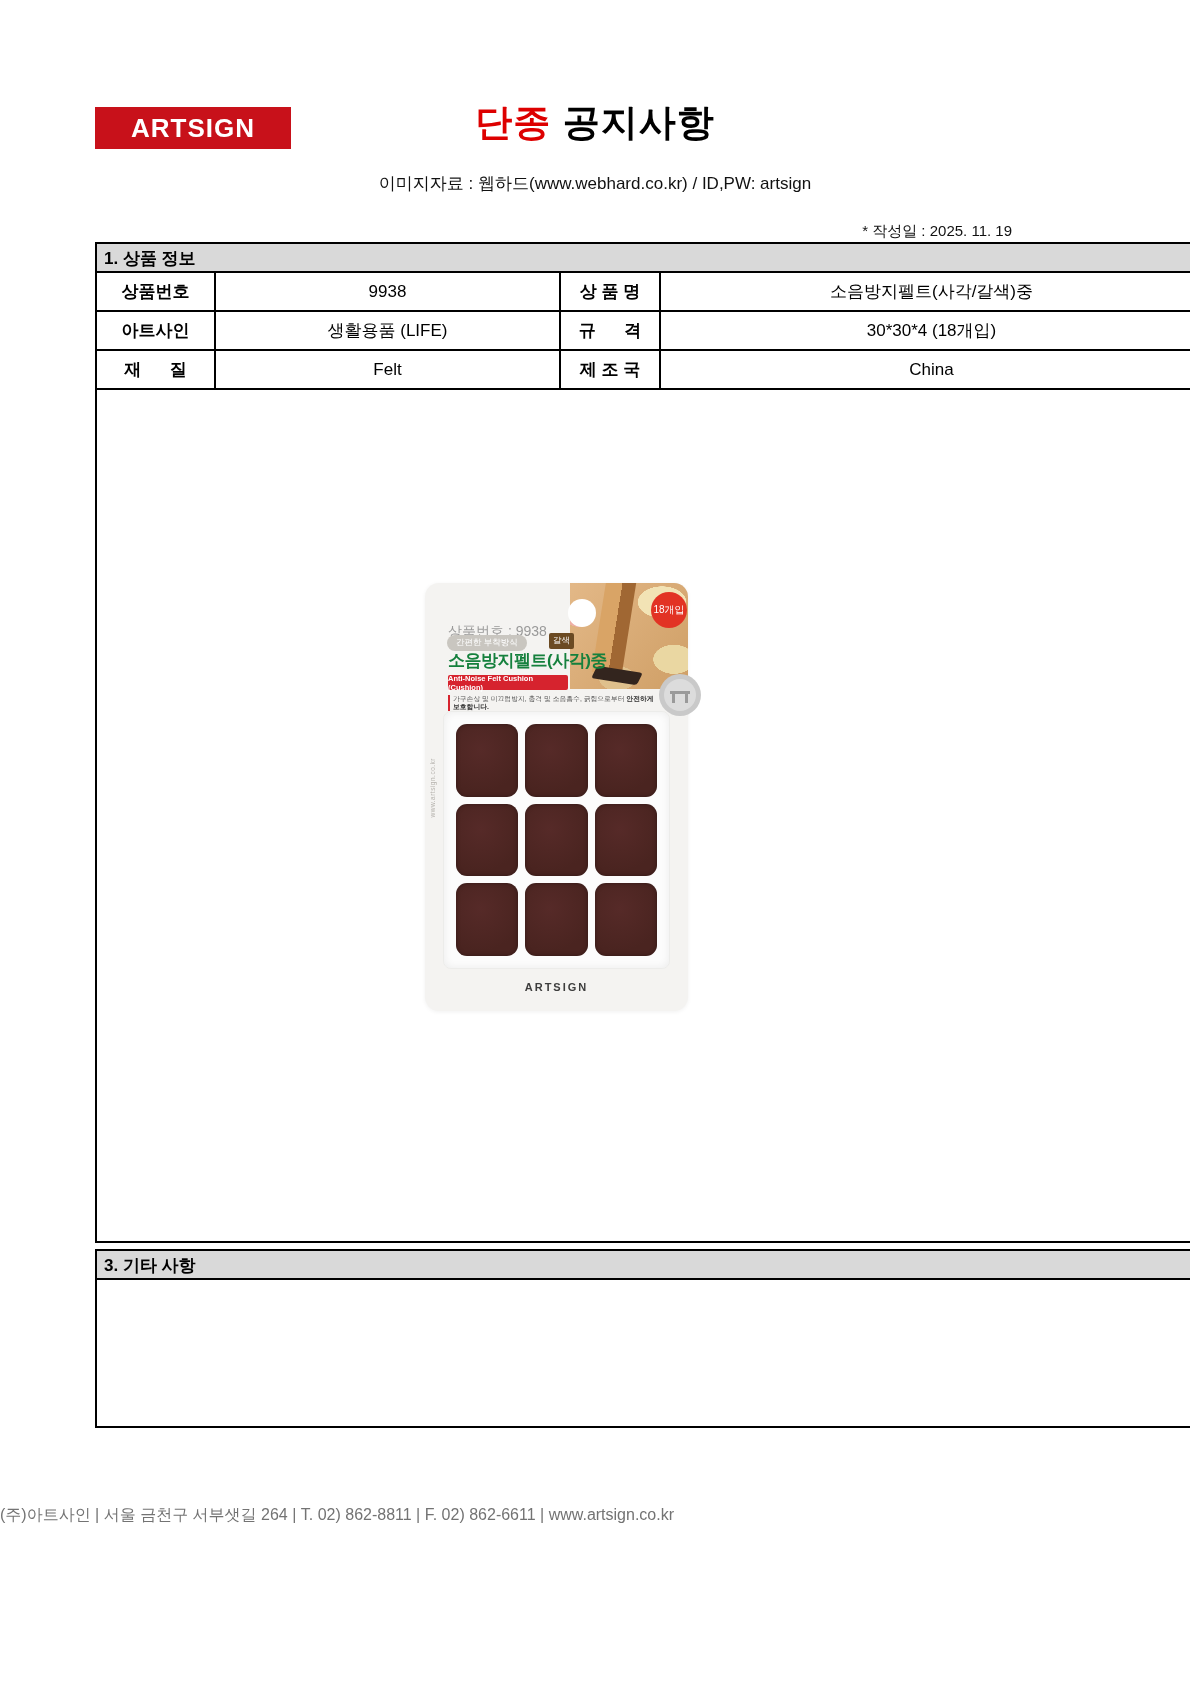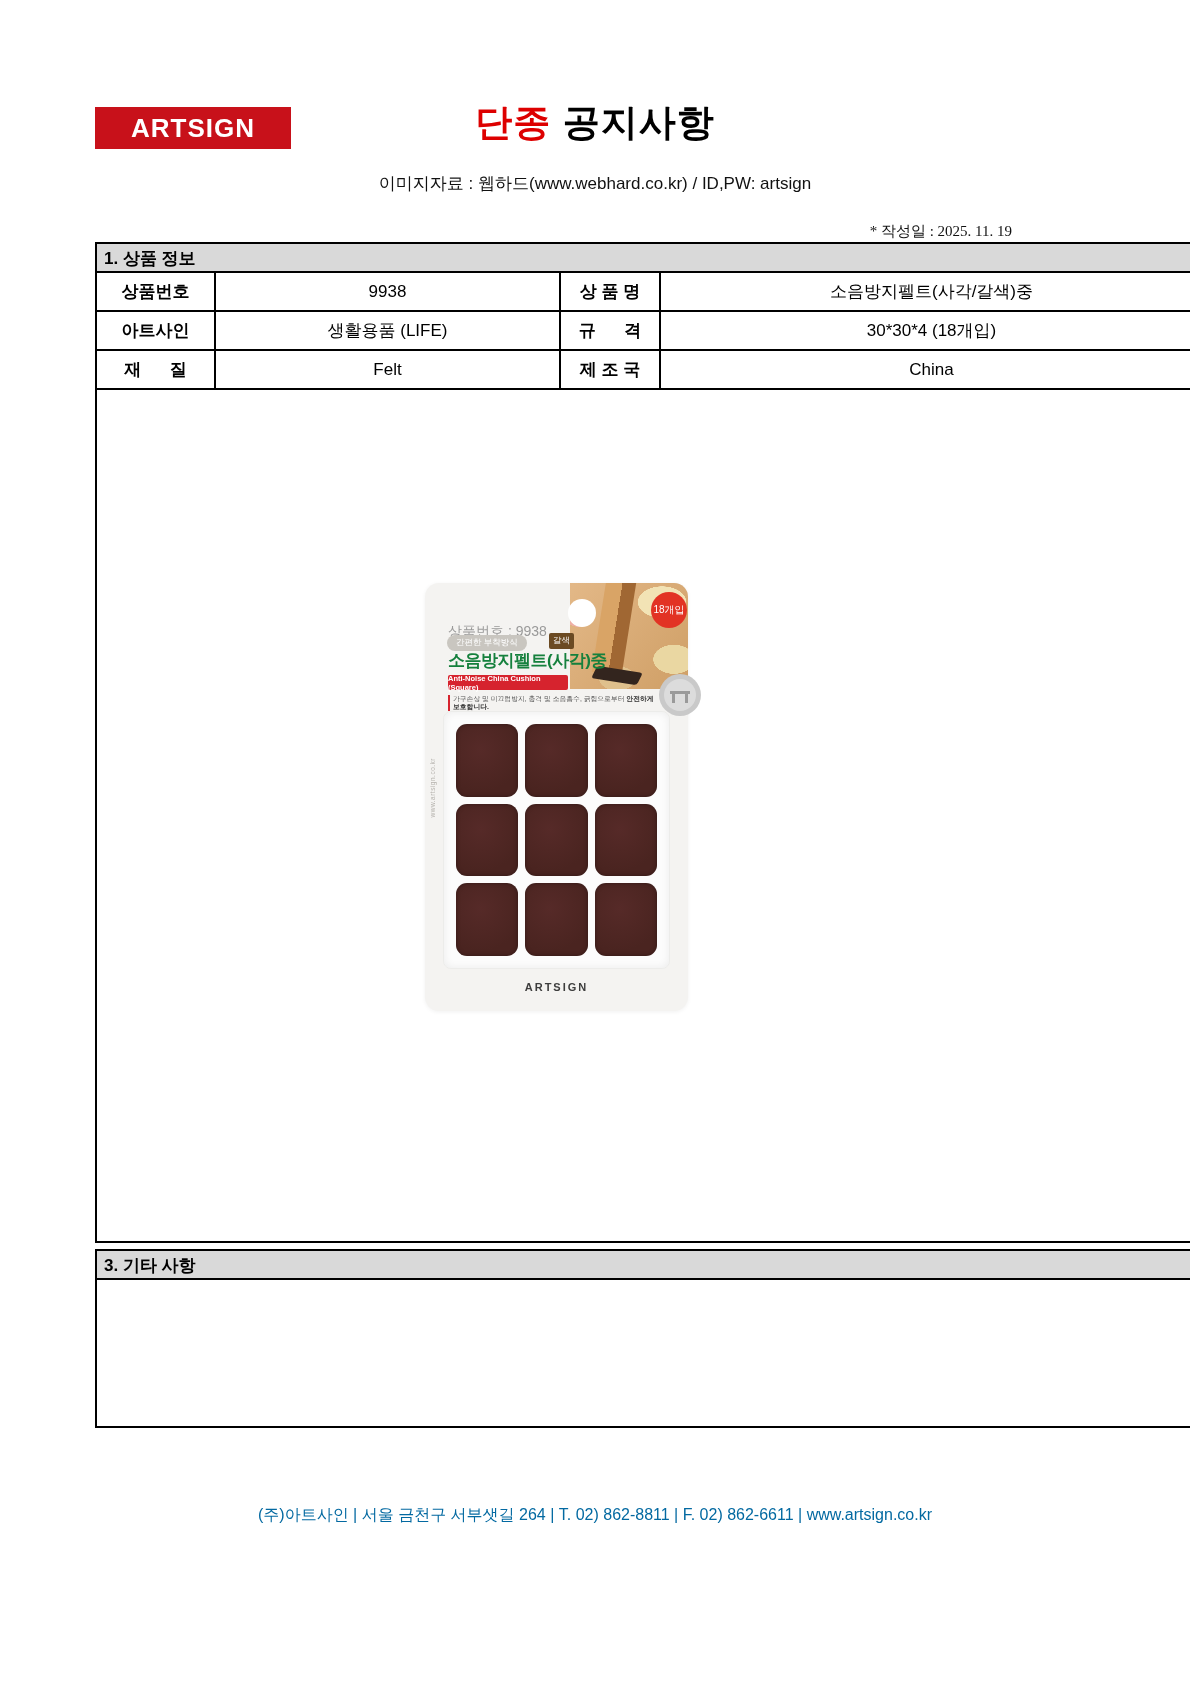--- a/index.html
+++ b/index.html
@@ -8,38 +8,38 @@
   .doc { position:relative; width:1190px; height:1684px; background:#fff; overflow:hidden;padding-left:12px; }
 
   
   .logo { position:absolute; left:95px; top:107px; width:196px; height:42px;
           background:var(--logo_red); color:#fff; font-weight:bold; font-size:26px;
           display:flex; align-items:center; justify-content:center; letter-spacing:1px; }
   .title { position:absolute; left:0; top:98px; width:100%; text-align:center;
            font-size:37px; font-weight:bold; letter-spacing:1px; }
   .title .red { color:var(--title_red); }
   .subtitle { position:absolute; left:0; top:172px; width:100%; text-align:center; font-size:17px; color:#111; }
-  .datenote { position:absolute; right:178px; top:222px; font-size:15px; color:#111;font-family:Liberation Serif, serif; }
+  .datenote { position:absolute; right:178px; top:222px; font-size:15px; color:#111; }
 
   
   .tbl { position:absolute; left:95px; top:242px; width:1109px; }
   .sec-h { height:31px; border:2px solid #000; background:var(--section_gray);
            font-size:17px; font-weight:bold; padding:4px 7px; line-height:21px; }
   .irow { display:grid; grid-template-columns:117px 345px 100px 1fr; height:41px;
           border:2px solid #000; margin-top:-2px; }
   .cell { display:flex; align-items:center; justify-content:center; font-size:17px;
           border-left:2px solid #000; white-space:pre; }
   .cell:first-child { border-left:none;border-radius:18px; }
   .lbl { font-weight:bold; }
   .img-box { position:relative; height:855px; border:2px solid #000; margin-top:-2px; background:#fff; }
   .sec-h.gap { margin-top:6px; }
   .etc-box { height:150px; border:2px solid #000; margin-top:-2px; background:#fff; }
 
   
-  .footer { position:absolute; left:0; top:1505px; width:100%; text-align:center; font-size:16px; color:#0369a1; }
+  .footer { position:absolute; left:0; top:1505px; width:100%; font-size:16px; color:#737373; }
 
   
   .pkg { position:absolute; left:328px; top:193px; width:263px; height:428px;
          background:#f4f3f1; border-radius:14px; box-shadow:0 1px 4px rgba(0,0,0,0.06); }
   .pkg-photo { position:absolute; left:145px; top:0; width:118px; height:106px;
                border-radius:0 14px 0 0; overflow:hidden;
                background:
                  radial-gradient(40px 26px at 78% 18%, #f2e3b5 0 60%, rgba(0,0,0,0) 61%),
                  radial-gradient(26px 20px at 8% 30%, #eeb0a6 0 60%, rgba(0,0,0,0) 61%),
                  radial-gradient(34px 24px at 88% 72%, #ead7a2 0 60%, rgba(0,0,0,0) 61%),
@@ -121,21 +121,21 @@
         <div class="pkg-photo">
           <div class="leg"></div>
           <div class="leg-pad"></div>
           <div class="badge-18">18개입</div>
         </div>
         <div class="pkg-hole"></div>
         <div class="pkg-code">상품번호 : 9938</div>
         <div class="pkg-pill">간편한 부착방식</div>
         <div class="pkg-colorbadge">갈색</div>
         <div class="pkg-title">소음방지펠트(사각)중</div>
-        <div class="pkg-banner">Anti-Noise China Cushion (Square)</div>
+        <div class="pkg-banner">Anti-Noise Felt Cushion (Cushion)</div>
         <div class="pkg-desc">
           <span>가구손상 및 미끄럼방지, 충격 및 소음흡수, 긁힘으로부터 </span><b>안전하게 보호합니다.</b>
         </div>
         <div class="pkg-seal">
           <svg width="44" height="44" viewBox="0 0 44 44">
             <circle cx="22" cy="22" r="21" fill="#c9c9c9"></circle>
             <circle cx="22" cy="22" r="16" fill="#dcdcdc"></circle>
             <path d="M12 18 h20 v3 h-20 z M14 21 v9 h3 v-9 z M27 21 v9 h3 v-9 z" fill="#9a9a9a"></path>
           </svg>
         </div>

